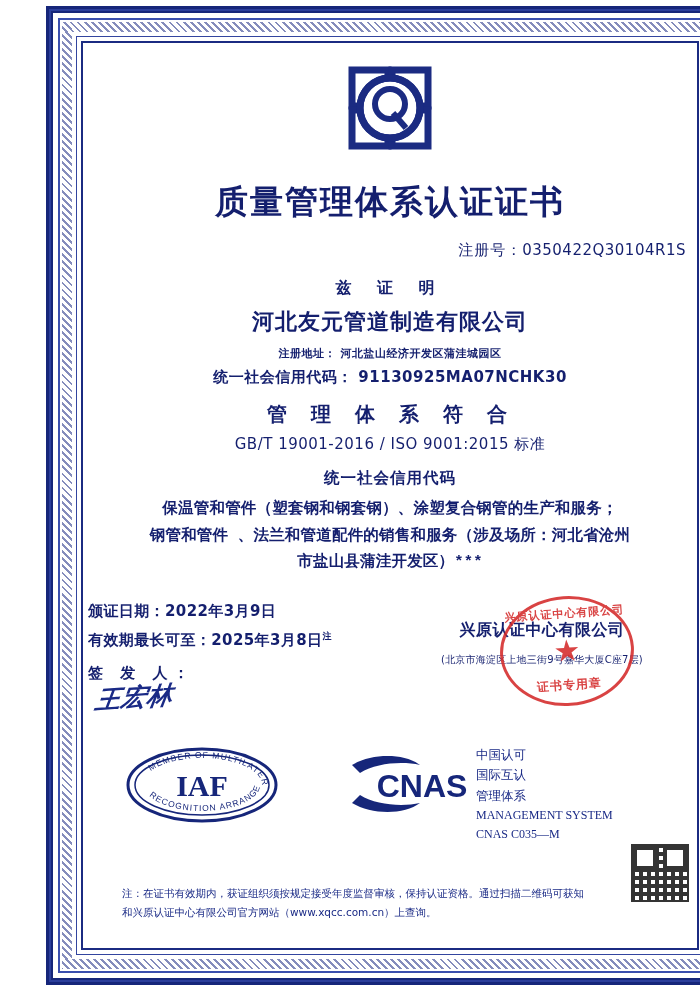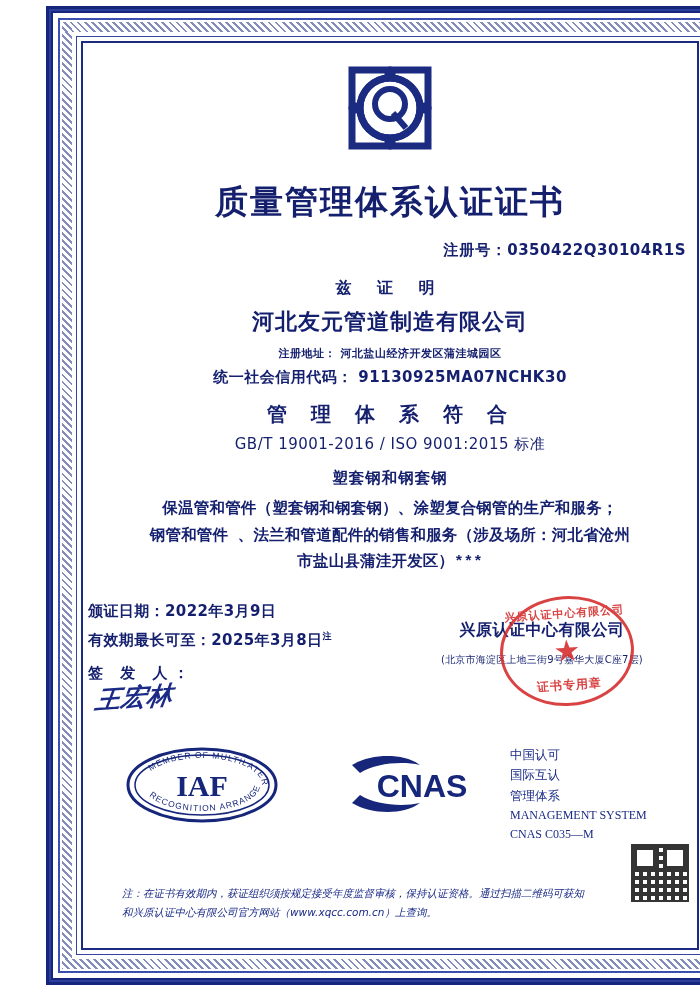--- a/index.html
+++ b/index.html
@@ -92,21 +92,21 @@
     letter-spacing: 2px;
     margin-top: 10px;
   }
 
   .reg-line {
     text-align: right;
     padding-right: 6px;
     margin-top: 16px;
     font-size: 15px;
     color: #141f6e;
-    font-weight: bold;
+    font-weight: normal;
     font-family: "DejaVu Sans", sans-serif;
   }
   .reg-line .reg-label { letter-spacing: 1px; }
   .reg-line .reg-value { letter-spacing: 0.5px; }
 
   .center-line {
     text-align: center;
     color: #141f6e;
     font-family: "DejaVu Sans", sans-serif;
   }
@@ -281,21 +281,21 @@
   }
   .cnas {
     position: absolute;
     left: 258px;
     top: 8px;
     width: 150px;
     height: 62px;
   }
   .cnas-text {
     position: absolute;
-    left: 422px;
+    left: 388px;
     top: 0px;
     color: #1a2a86;
     font-size: 12.5px;
     line-height: 1.62;
     font-family: "DejaVu Sans", sans-serif;
   }
   .cnas-text .lat {
     font-family: Liberation Serif, serif;
     font-size: 12px;
   }
@@ -327,21 +327,21 @@
   .notes {
     position: absolute;
     left: 34px;
     right: 90px;
     bottom: 22px;
     color: #1a2a86;
     font-size: 10.5px;
     line-height: 1.75;
     font-family: "DejaVu Sans", sans-serif;
   }
-  .notes .note-line { display: block; font-style: italic; }
+  .notes .note-line { display: block; }
 </style>
 </head>
 <body>
 
 <div class="certificate">
 
   <div class="band-outer"></div>
   <div class="band-mid"></div>
   <div class="band-guilloche"></div>
   <div class="band-guilloche-inner"></div>
@@ -376,21 +376,21 @@
     </div>
 
     <div class="center-line hereby">兹 证 明</div>
     <div class="center-line company">河北友元管道制造有限公司</div>
     <div class="center-line addr">注册地址： 河北盐山经济开发区蒲洼城园区</div>
     <div class="center-line credit">统一社会信用代码： 91130925MA07NCHK30</div>
 
     <div class="center-line conform">管 理 体 系 符 合</div>
     <div class="center-line standard">GB/T 19001-2016 / ISO 9001:2015 标准</div>
 
-    <div class="center-line scope-label">塑套钢和钢套钢</div>
+    <div class="center-line scope-label">统一社会信用代码</div>
     <div class="center-line scope-body">
       <div>保温管和管件（塑套钢和钢套钢）、涂塑复合钢管的生产和服务；</div>
       <div>钢管和管件 、法兰和管道配件的销售和服务（涉及场所：河北省沧州</div>
       <div>市盐山县蒲洼开发区）***</div>
     </div>
 
     <div class="dates">
       <div class="date-row">
         <span>颁证日期：</span><span>2022年3月9日</span>
       </div>

